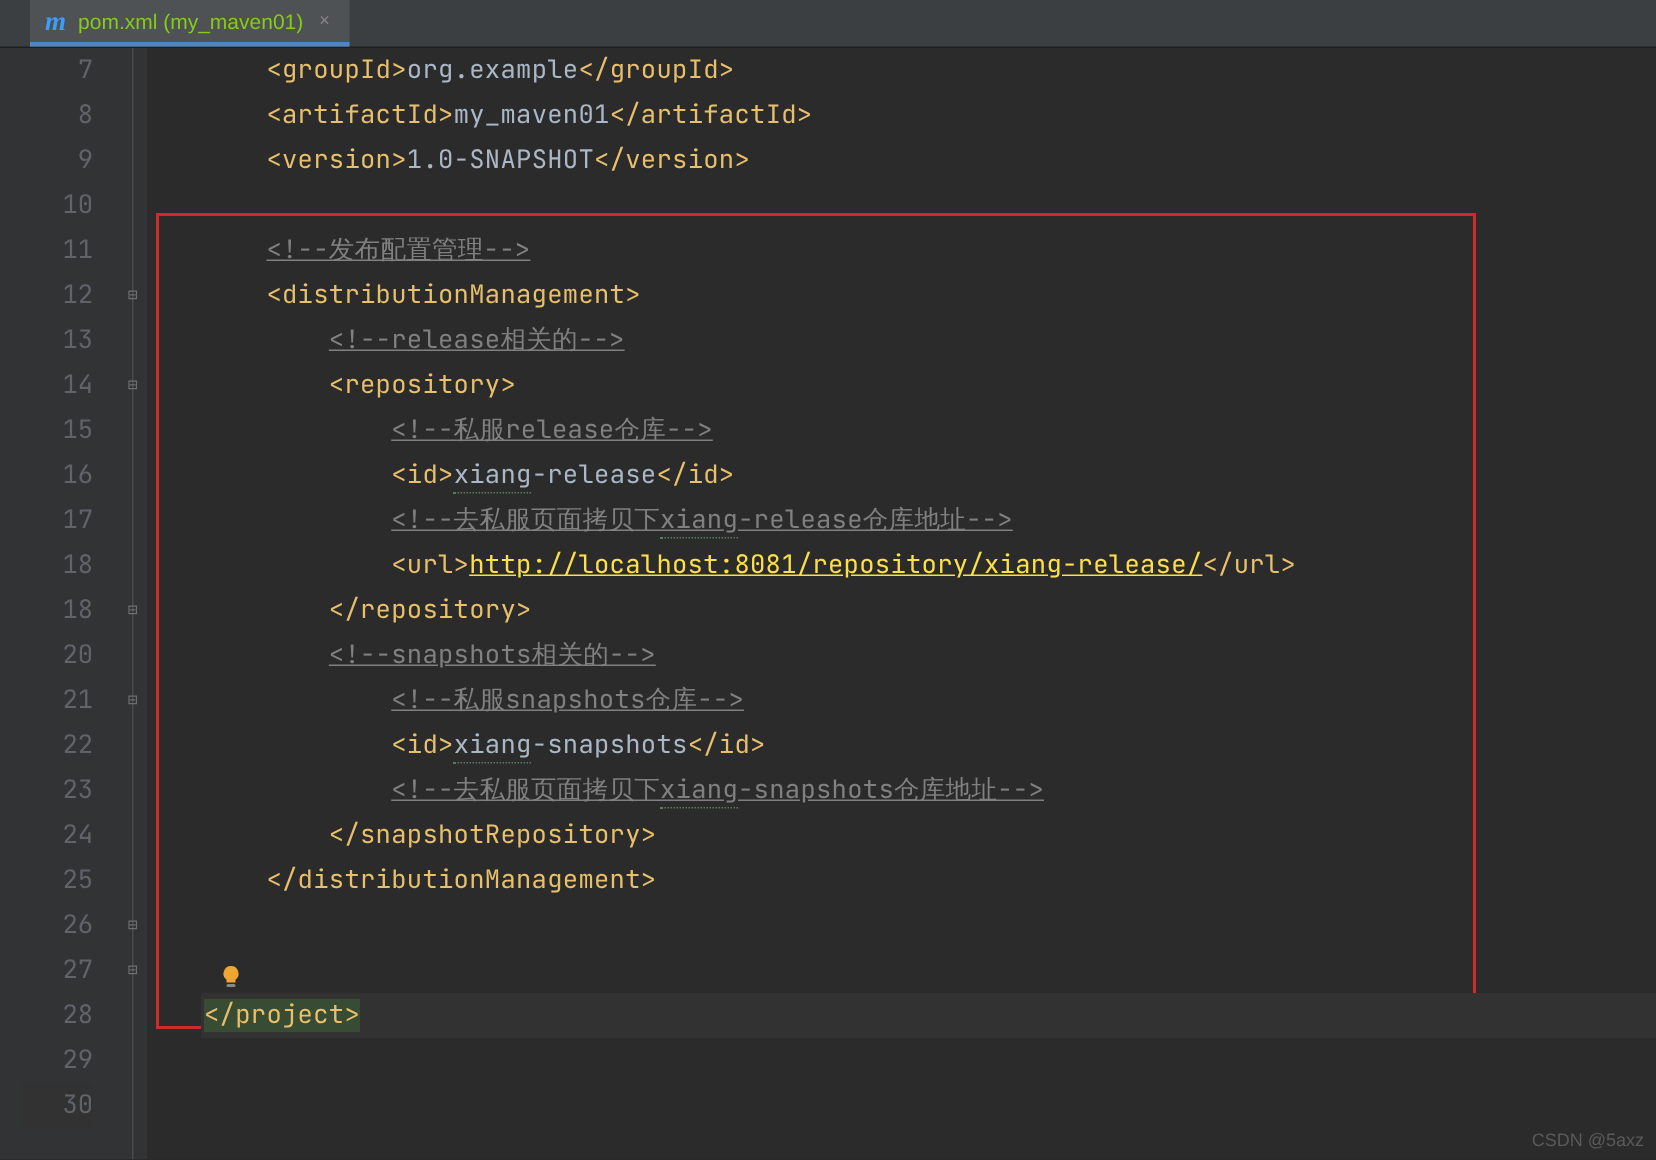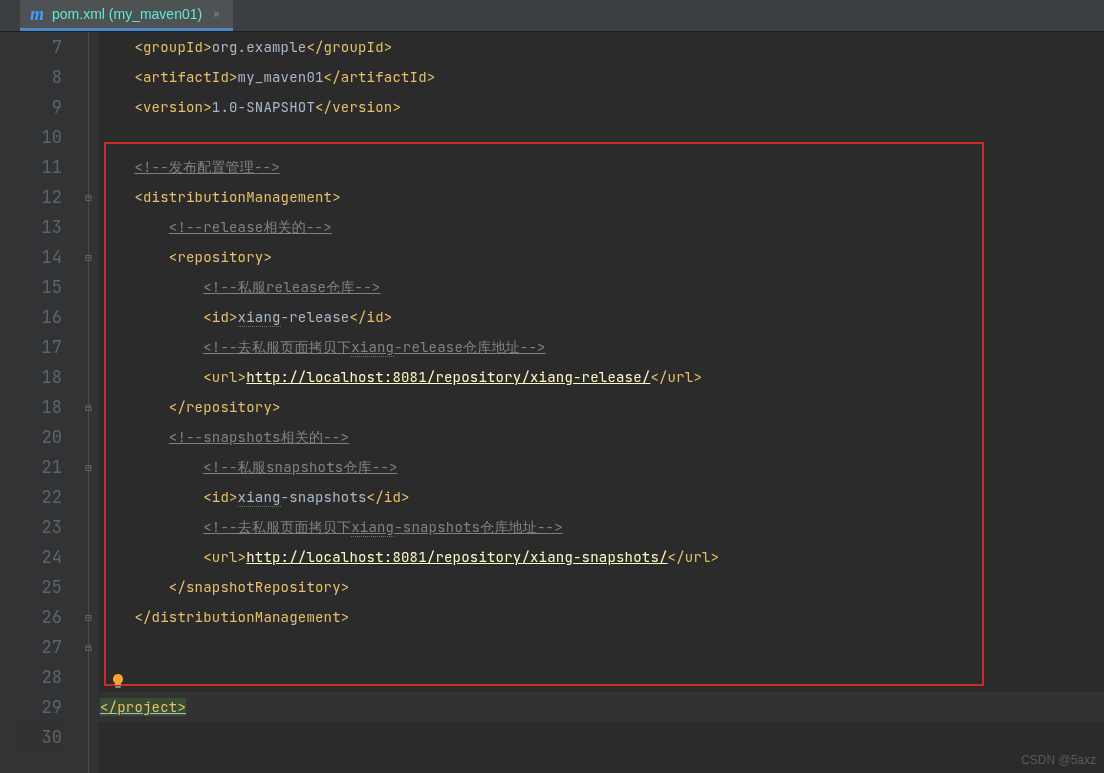--- a/index.html
+++ b/index.html
@@ -2,39 +2,39 @@
 <html><head>
 <meta charset="utf-8">
 <style>
   * { margin:0; padding:0; box-sizing:border-box; }
   html,body { width:1104px; height:773px; background:#2b2b2b; font-family:"JetBrains Mono","Consolas","Menlo",monospace; font-size:18px; overflow:hidden; }
 
   .tab-bar { height:32px; background:#3c3f41; display:flex; align-items:stretch; border-bottom:1px solid #1e1e1e; }
   .tab-spacer { width:20px; }
   .tab { display:flex; align-items:center; background:#4e5254; padding:0 10px; gap:8px; border-bottom:3px solid #4a88c7; position:relative; }
   .tab-icon { color:#3f9bff; font-weight:bold; font-style:italic; font-family:Georgia,serif; font-size:18px; }
-  .tab-label { color:#5eead4; font-size:14px; font-family:"Segoe UI",sans-serif; }
+  .tab-label { color:#84cc16; font-size:14px; font-family:"Segoe UI",sans-serif; }
   .tab-close { color:#808080; font-size:14px; cursor:pointer; padding:0 2px; }
   
   .editor { display:flex; height:calc(100% - 32px); }
   .stripe { width:14px; background:#313335; }
   .gutter { width:66px; background:#313335; color:#606468; text-align:right; padding-right:18px; font-size:17px; }
   .gutter .ln { height:30px; line-height:30px; position:relative; }
   .gutter .ln.active { background:#323232; }
   .fold-col { width:18px; background:#313335; position:relative; }
   .fold-line { position:absolute; left:8px; top:0; bottom:0; width:1px; background:#4b4b4b; }
   .fold { position:absolute; left:3px; width:11px; height:11px; color:#6e6e6e; font-size:11px; line-height:11px; text-align:center; }
   .code { flex:1; position:relative; background:#2b2b2b; }
-  .code-line { height:30px; line-height:30px; white-space:pre; color:#a9b7c6; font-size:14px; position:relative; padding-left:2px; letter-spacing:0.2px; }
-  .code-line.active { background:#323232;text-decoration:underline; }
+  .code-line { height:30px; line-height:30px; white-space:pre; color:#a9b7c6; font-size:17px; position:relative; padding-left:2px; letter-spacing:0.2px;margin-left:36px; }
+  .code-line.active { background:#323232; }
 
   .tag { color:#e8bf6a; }
   .comment { color:#808080;text-decoration:underline; }
   .txt { color:#a9b7c6; }
-  .url { color:#fef9c3; text-decoration:underline; }
+  .url { color:#fde047; text-decoration:underline; }
   .squig { border-bottom:1px dotted #5e7a5e; }
 
   .highlight-box { position:absolute; border:2px solid #cc2b2b; pointer-events:none; }
   .bulb { position:absolute; left:12px; width:16px; height:16px; }
   .bulb svg { width:16px; height:16px; }
 
   .caret-tag { background:#384b33; }
   
   .watermark { position:absolute; right:8px; bottom:6px; color:#5a5a5a; font-size:12px; font-family:"Segoe UI",sans-serif;margin-top:16px; }
 </style>
@@ -100,21 +100,20 @@
       <div class="code-line">        <span class="tag">&lt;repository&gt;</span></div>
       <div class="code-line">            <span class="comment">&lt;!--私服release仓库--&gt;</span></div>
       <div class="code-line">            <span class="tag">&lt;id&gt;</span><span class="txt"><span class="squig">xiang</span>-release</span><span class="tag">&lt;/id&gt;</span></div>
       <div class="code-line">            <span class="comment">&lt;!--去私服页面拷贝下<span class="squig">xiang</span>-release仓库地址--&gt;</span></div>
       <div class="code-line">            <span class="tag">&lt;url&gt;</span><span class="url">http://localhost:8081/repository/xiang-release/</span><span class="tag">&lt;/url&gt;</span></div>
       <div class="code-line">        <span class="tag">&lt;/repository&gt;</span></div>
       <div class="code-line">        <span class="comment">&lt;!--snapshots相关的--&gt;</span></div>
       <div class="code-line">            <span class="comment">&lt;!--私服snapshots仓库--&gt;</span></div>
       <div class="code-line">            <span class="tag">&lt;id&gt;</span><span class="txt"><span class="squig">xiang</span>-snapshots</span><span class="tag">&lt;/id&gt;</span></div>
       <div class="code-line">            <span class="comment">&lt;!--去私服页面拷贝下<span class="squig">xiang</span>-snapshots仓库地址--&gt;</span></div>
-      <div class="code-line">            <span class="tag">&lt;url&gt;</span><span class="url">http://localhost:8081/repository/xiang-snapshots/</span><span class="tag">&lt;/url&gt;</span></div>
       <div class="code-line">        <span class="tag">&lt;/snapshotRepository&gt;</span></div>
       <div class="code-line">    <span class="tag">&lt;/distributionManagement&gt;</span></div>
       <div class="code-line"></div>
       <div class="code-line"><span class="bulb" style="top: 7px;"><svg viewBox="0 0 16 16">
             <path fill="#f0a732" d="M8 1a5 5 0 0 0-3 9v2h6v-2a5 5 0 0 0-3-9z"></path>
             <rect fill="#888" x="5" y="13" width="6" height="2" rx="1"></rect>
           </svg></span></div>
       <div class="code-line active"><span class="tag caret-tag">&lt;/project&gt;</span></div>
     </div>
 </div>

